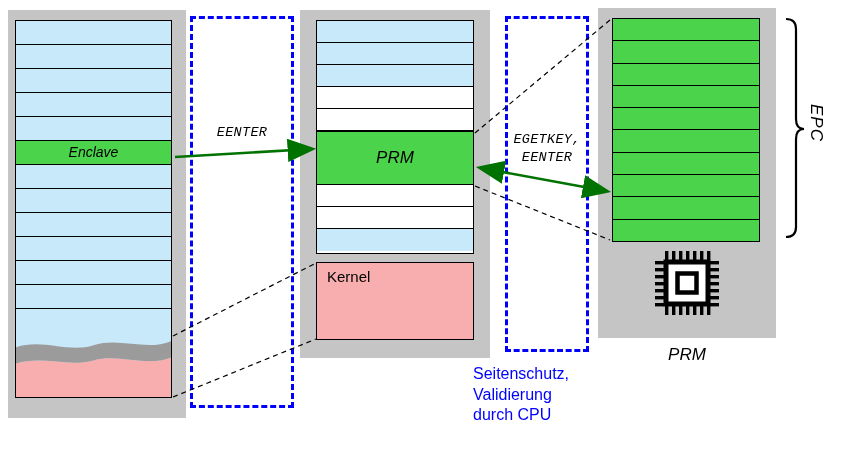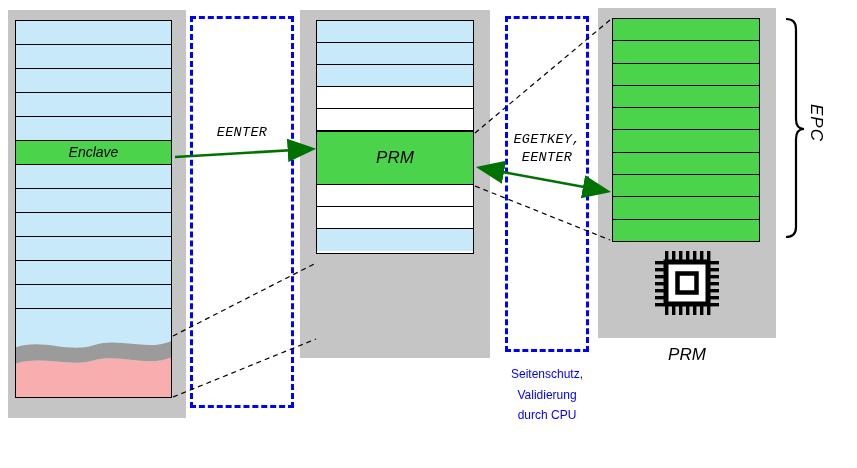--- a/index.html
+++ b/index.html
@@ -28,21 +28,21 @@
   .epc-block { position:absolute; border:1.5px solid var(--line-black); background:var(--block-green);
                display:flex; flex-direction:column; }
   .epc-row   { flex:1; border-bottom:1px solid var(--line-black); background:var(--block-green); }
   .epc-row:last-child { border-bottom:none; }
 
   .dashed-box { position:absolute; border:3px dashed var(--dashed-blue); }
   .instr { position:absolute; left:0; right:0; text-align:center; font-family:"Liberation Mono", monospace;
            font-style:italic; font-size:13.5px; line-height:18px; letter-spacing:0.3px; }
 
   .caption-italic { position:absolute; text-align:center; font-style:italic; font-size:17px; line-height:21px; }
-  .caption-blue   { position:absolute; text-align:center; color:var(--dashed-blue); font-size:12px; line-height:20.5px; }
+  .caption-blue   { position:absolute; text-align:left; color:var(--dashed-blue); font-size:16px; line-height:20.5px; }
 
   .epc-label { position:absolute; writing-mode:vertical-rl; font-style:italic; font-size:17px; letter-spacing:1px; }
 
   .chip { position:absolute; }
   #overlay { position:absolute; left:0; top:0; pointer-events:none; }
 </style>
 </head>
 <body>
 
 <div id="canvas">
@@ -88,20 +88,21 @@
           <div class="stripe white"></div>
           <div class="stripe white"></div>
         </div>
       <div class="prm-block">PRM</div>
       <div data-stripes="middle_column.stripes_below">
           <div class="stripe white"></div>
           <div class="stripe white"></div>
           <div class="stripe blue"></div>
         </div>
     </div>
+    <div class="kernel-block" style="left:16px; top:252px; width:158px; height:78px;">Kernel</div>
   </div>
 
   <div class="dashed-box" style="left:505px; top:16px; width:84px; height:336px;">
     <div class="instr" style="top:112px;">
       <div>EGETKEY,</div>
       <div>EENTER</div>
     </div>
   </div>
   <div class="caption-blue" style="left:473px; top:364px; width:148px;">
     <div>Seitenschutz,</div>

